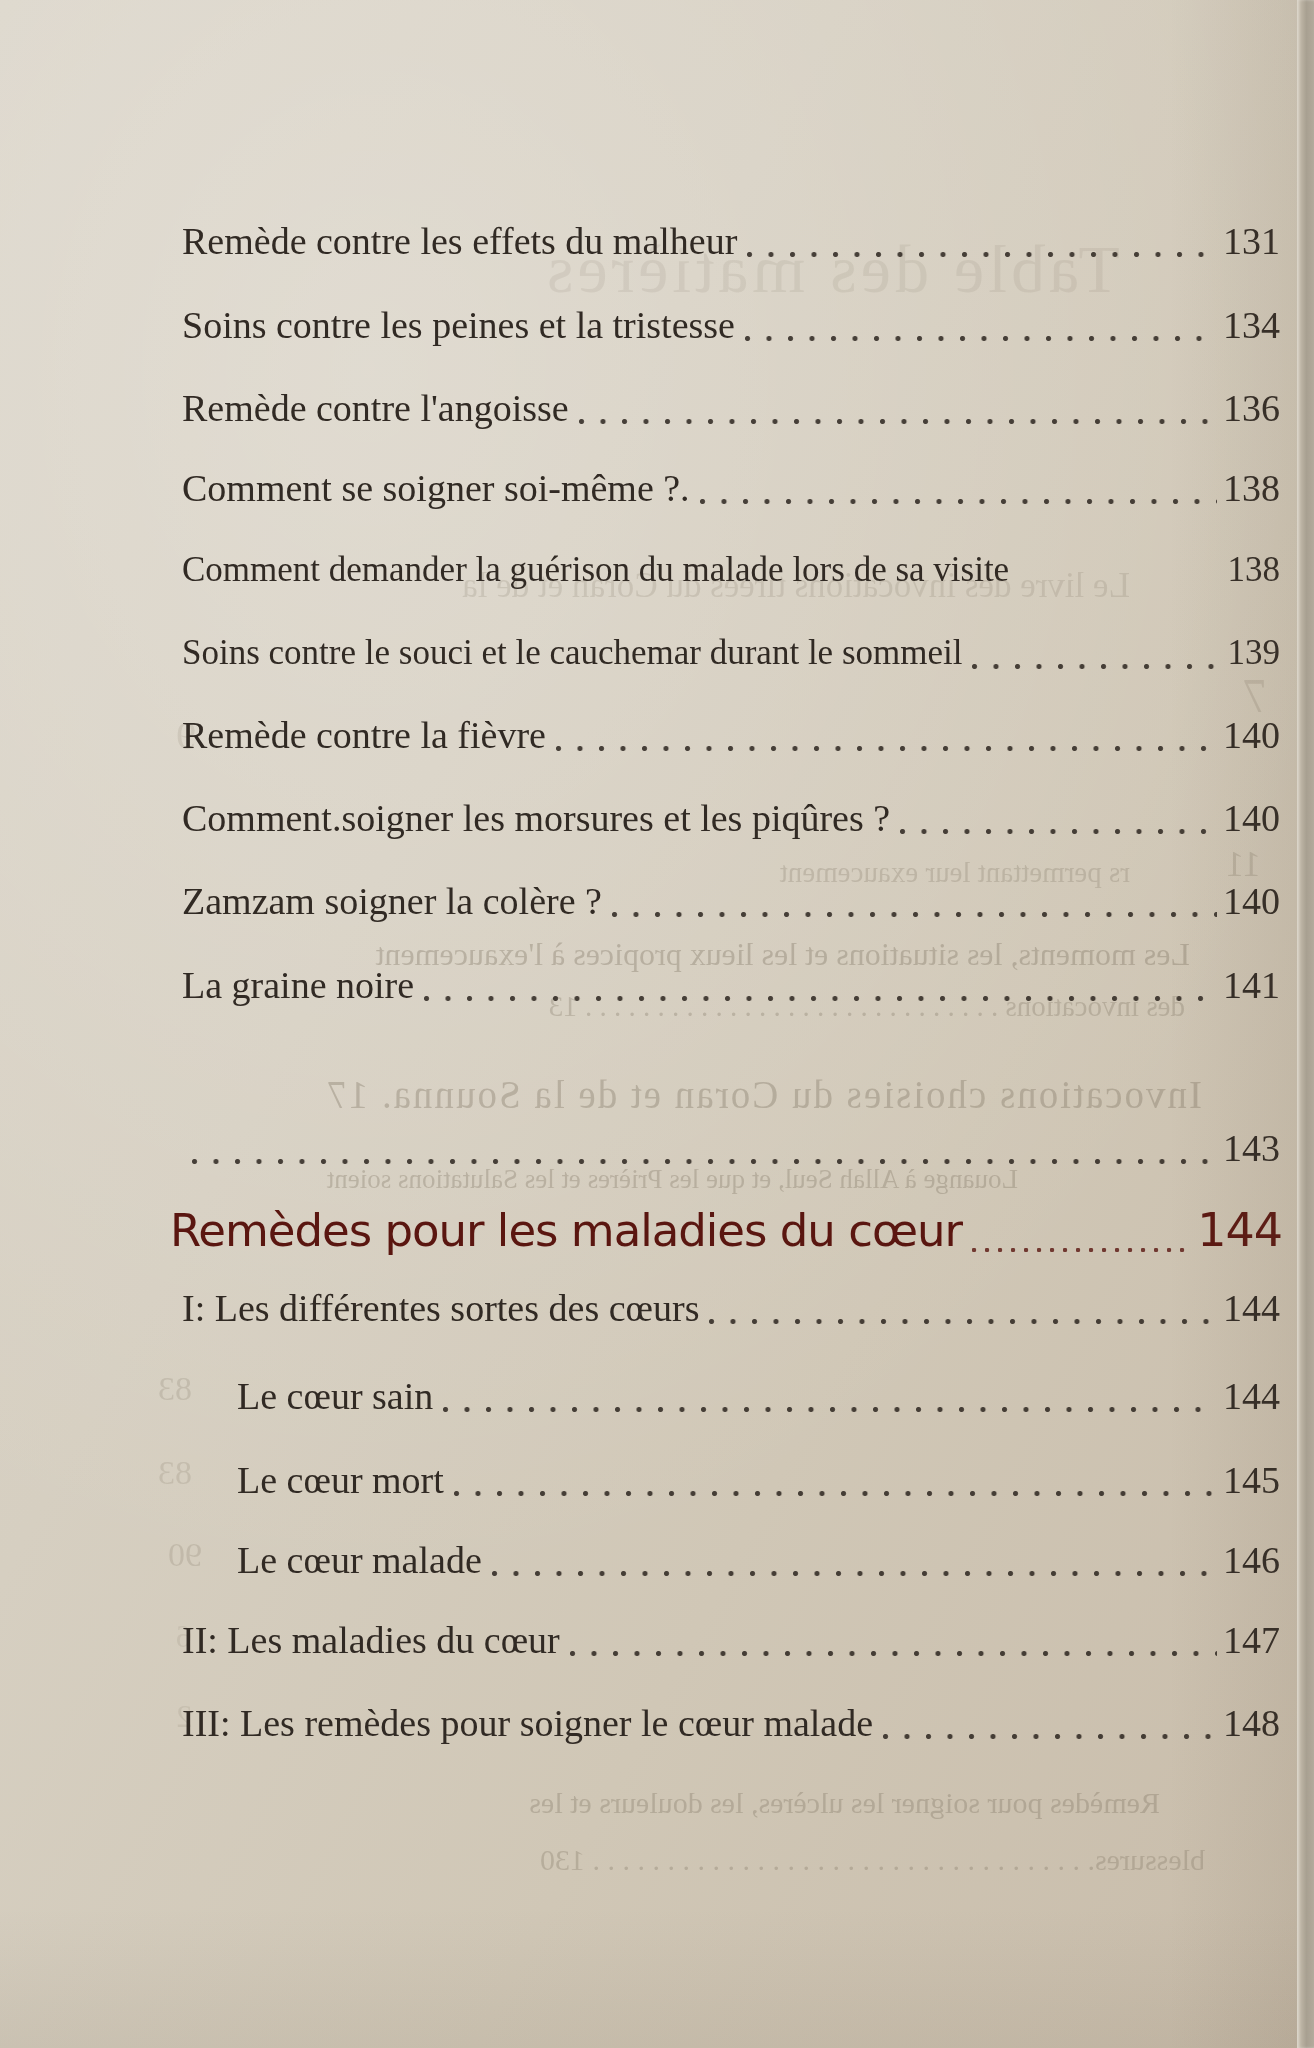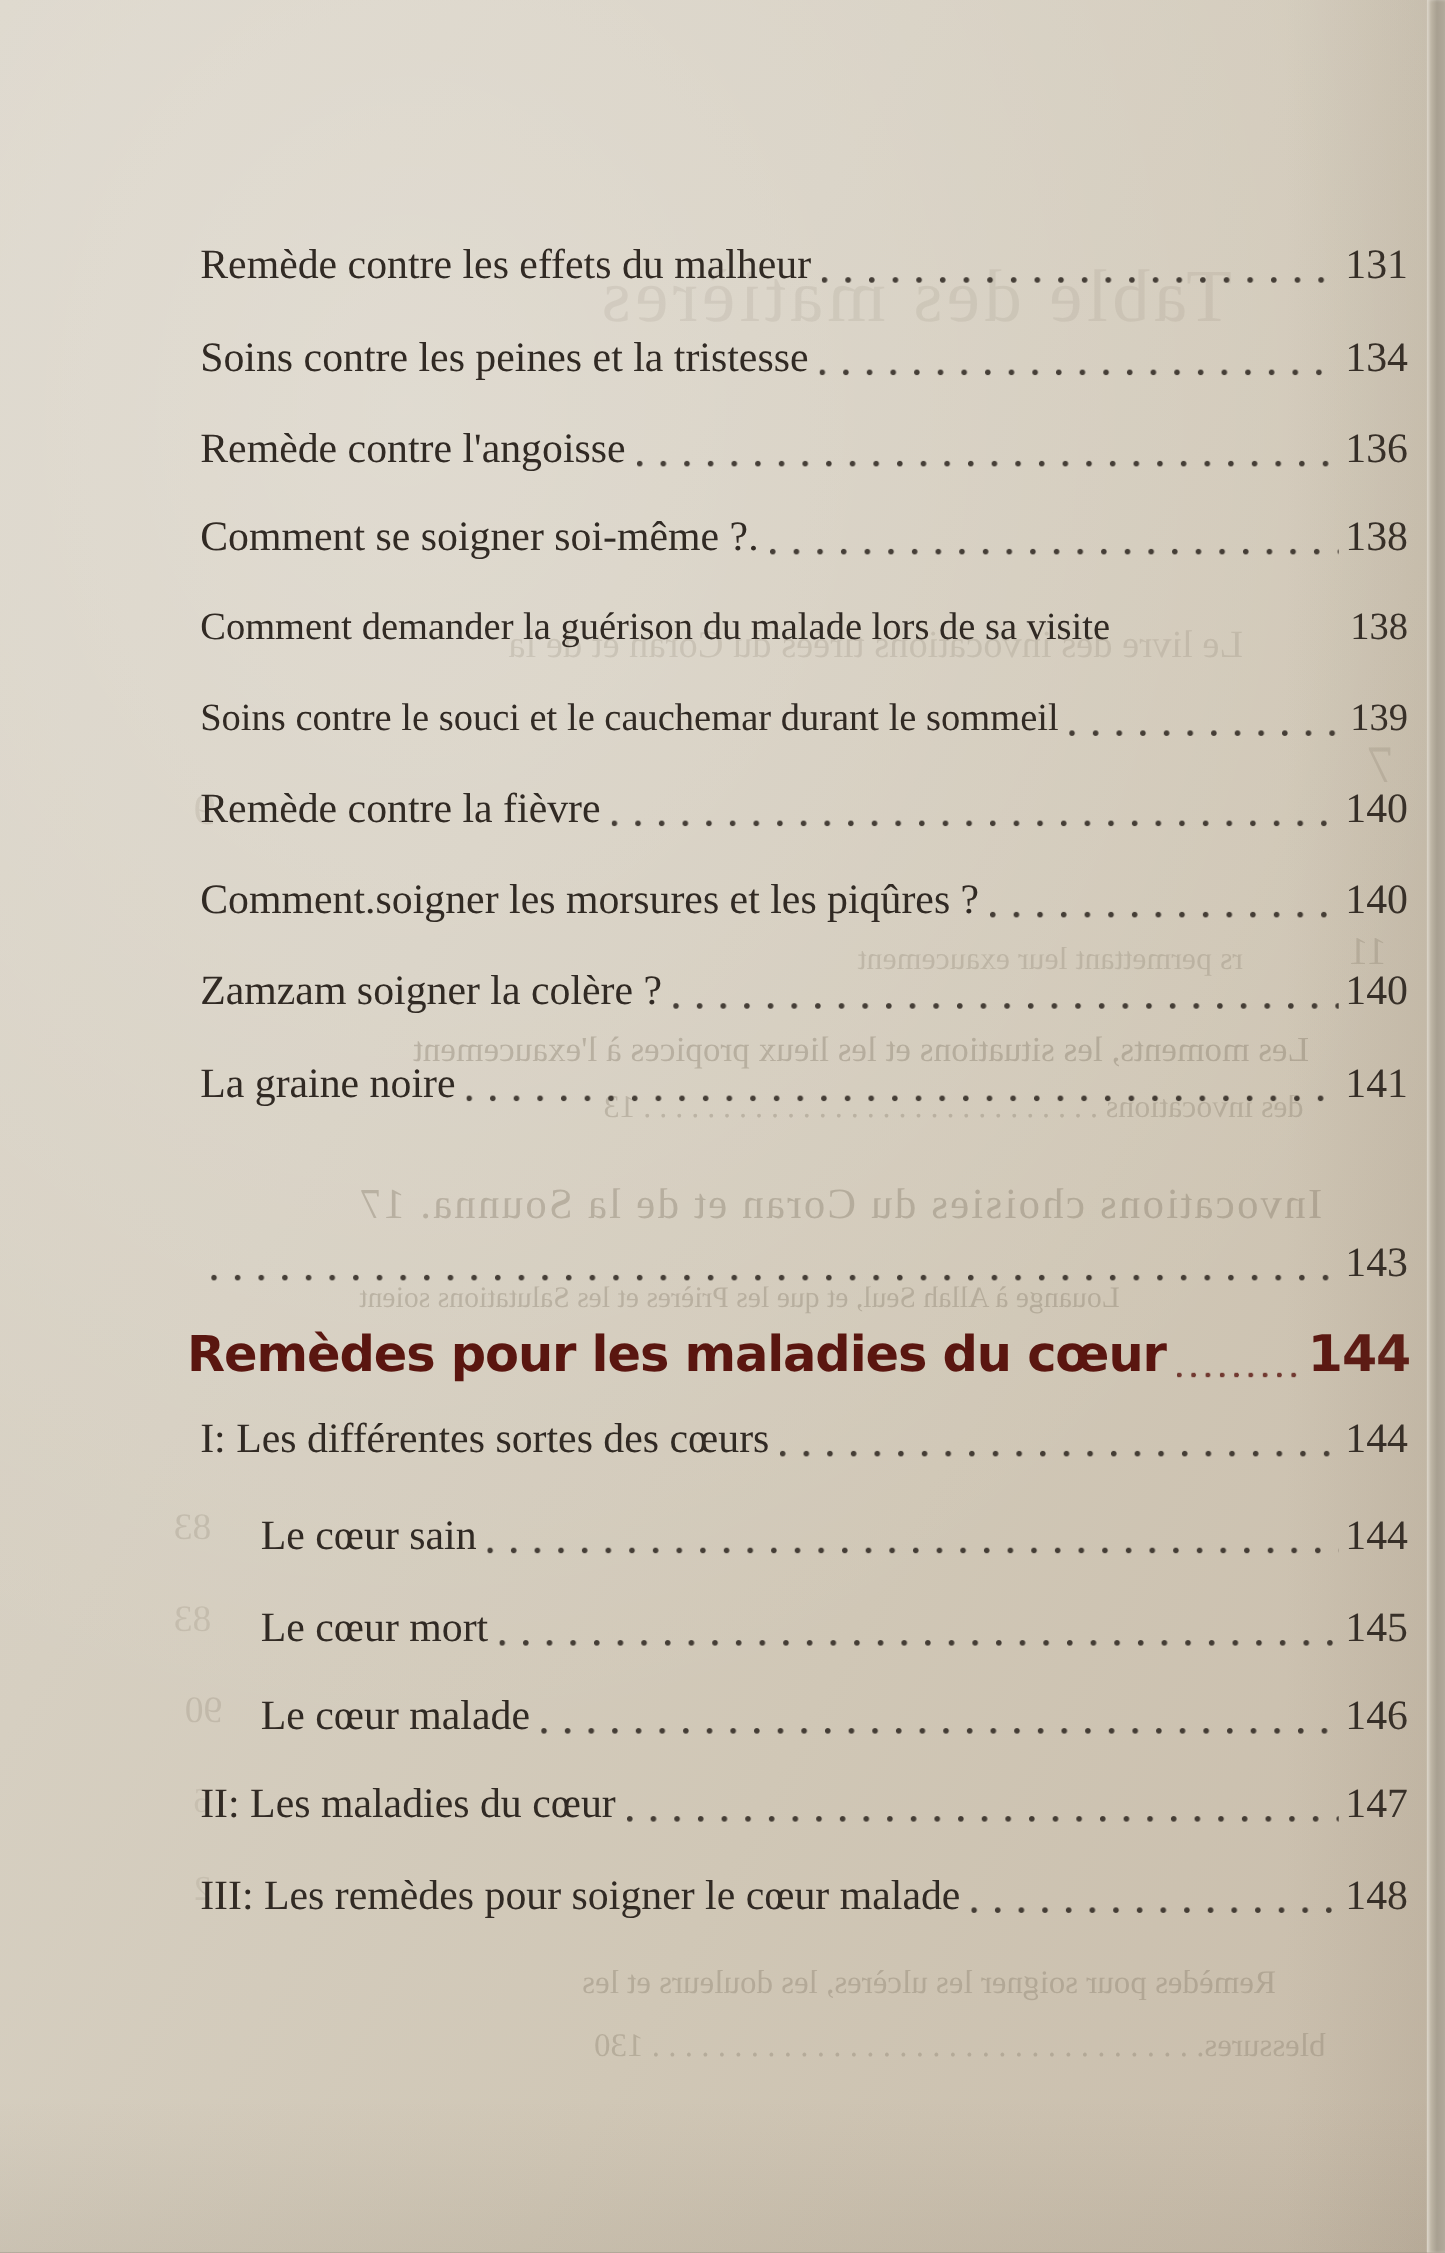--- a/index.html
+++ b/index.html
@@ -38,21 +38,21 @@
   }
   .row.ind{left:237px;width:1043px;}
   .row.tight{font-size:35px;}
   .row.nodots .dots{background-image:none;}
 
   
   .heading{
     position:absolute;left:170px;width:1112px;top:1200px;
     display:flex;align-items:baseline;
     color:#5a1610;
-    font-family:"DejaVu Sans", sans-serif;font-weight:700;
+    font-family:"DejaVu Sans", sans-serif;font-weight:400;
     font-size:45px;line-height:60px;letter-spacing:-1px;
   }
   .heading .lbl{flex:0 0 auto;white-space:nowrap;}
   .heading .num{flex:0 0 auto;white-space:nowrap;font-size:46px;}
   .heading .dots{
     flex:1 1 auto;min-width:0;height:45px;align-self:flex-end;
     margin:0 6px 0 10px;
     background-image:radial-gradient(circle at 2px 2px, rgba(90,22,16,0.8) 1.9px, rgba(0,0,0,0) 2.6px);
     background-repeat:repeat-x;
     background-position:left bottom 9px;

